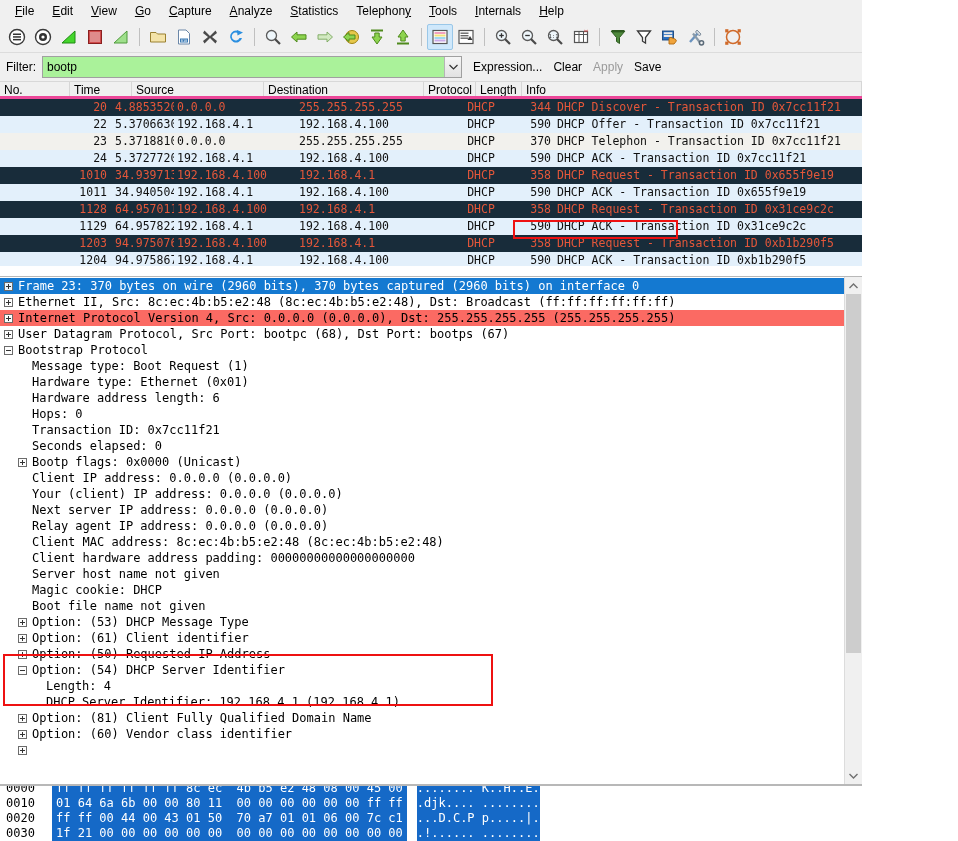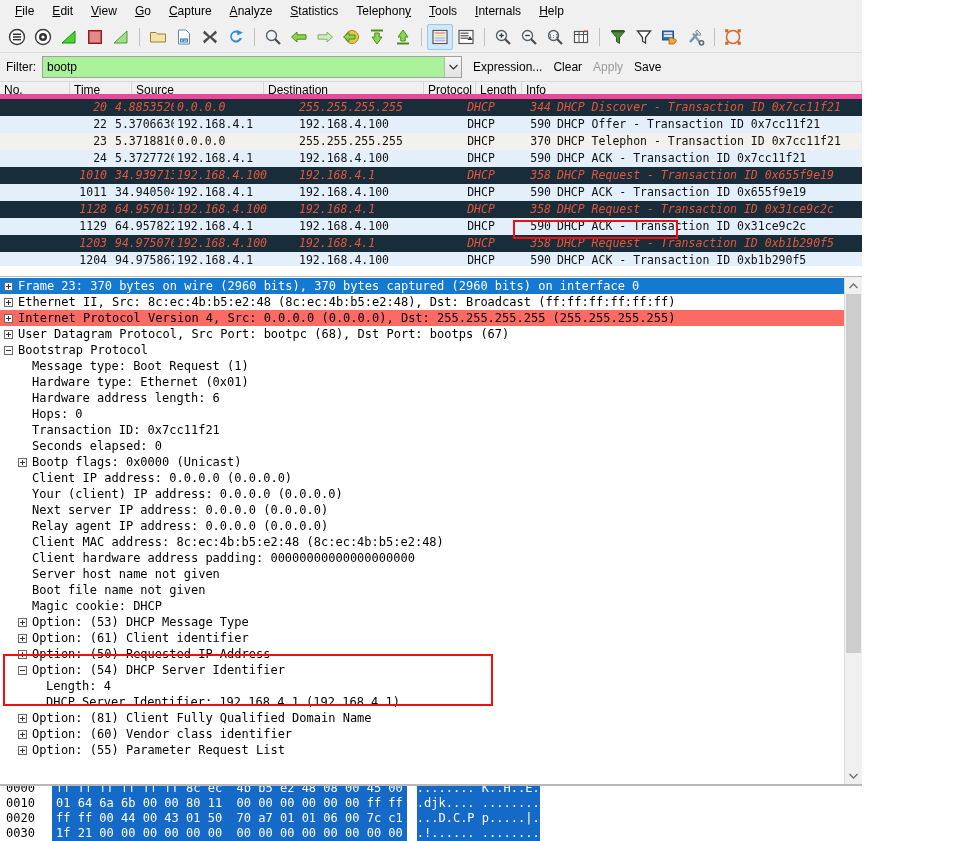--- a/index.html
+++ b/index.html
@@ -120,21 +120,21 @@
     overflow: hidden;
     font-family: "DejaVu Sans Mono", monospace;
   }
   .pl-head {
     display: flex;
     height: 17px;
     background: #f0f0f0;
     font-family: "Liberation Sans", sans-serif;
     font-size: 12px;
     color: #000;
-    border-bottom: 5px solid #ec4899;
+    border-bottom: 3px solid #ec4899;
   }
   .pl-head div {
     padding-left: 4px;
     line-height: 16px;
     border-right: 1px solid #d6d6d6;
     overflow: hidden;
     white-space: nowrap;
   }
   .pl-rows { font-size: 11.5px; }
   .pl-row {
@@ -145,21 +145,21 @@
   }
   .pl-row > div { overflow: hidden; padding: 0 3px; }
   .c-no    { width: 110px; text-align: right; }
   .c-time  { width: 62px;  text-align: left; margin-left: 2px;}
   .c-src   { width: 122px; }
   .c-dst   { width: 160px; }
   .c-proto { width: 50px;  text-align: center;}
   .c-len   { width: 48px;  text-align: right; }
   .c-info  { flex: 1; }
   
-  .row-dark   { background: #182c3a; color: #e4573a; font-style: italic; }
+  .row-dark   { background: #182c3a; color: #e4573a; }
   .row-blue   { background: #e3f0fb; color: #101010; }
   .row-sel    { background: #f2f1ed; color: #101010; }
 
   
   .gap { flex: 0 0 10px; background: #ffffff; }
 
   
   .detailpane {
     flex: 1 1 auto;
     display: flex;
@@ -677,26 +677,26 @@
           <span class="d-text">Client hardware address padding: 00000000000000000000</span>
         </div>
         <div class="d-row">
           <span class="spacer-ind"></span>
           <span class="spacer-ind"></span>
           <span class="d-text">Server host name not given</span>
         </div>
         <div class="d-row">
           <span class="spacer-ind"></span>
           <span class="spacer-ind"></span>
+          <span class="d-text">Magic cookie: DHCP</span>
+        </div>
+        <div class="d-row">
+          <span class="spacer-ind"></span>
+          <span class="spacer-ind"></span>
           <span class="d-text">Boot file name not given</span>
-        </div>
-        <div class="d-row">
-          <span class="spacer-ind"></span>
-          <span class="spacer-ind"></span>
-          <span class="d-text">Magic cookie: DHCP</span>
         </div>
         <div class="d-row">
           <span class="spacer-ind"></span>
           <span class="expander plus"></span>
           <span class="d-text">Option: (53) DHCP Message Type</span>
         </div>
         <div class="d-row">
           <span class="spacer-ind"></span>
           <span class="expander plus"></span>
           <span class="d-text">Option: (61) Client identifier</span>
@@ -729,21 +729,20 @@
           <span class="d-text">Option: (81) Client Fully Qualified Domain Name</span>
         </div>
         <div class="d-row">
           <span class="spacer-ind"></span>
           <span class="expander plus"></span>
           <span class="d-text">Option: (60) Vendor class identifier</span>
         </div>
         <div class="d-row">
           <span class="spacer-ind"></span>
           <span class="expander plus"></span>
-          <span class="d-text">Option: (55) Parameter Request List</span>
         </div>
       </div>
     <div class="dscroll">
       <div class="sb-arrow">
         <svg width="9" height="6" viewBox="0 0 9 6">
             <path d="M0.5 5 L4.5 1 L8.5 5" stroke="#707070" stroke-width="1.4" fill="none"></path>
           </svg>
       </div>
       <div class="sb-track">
         <div class="sb-thumb"></div>

